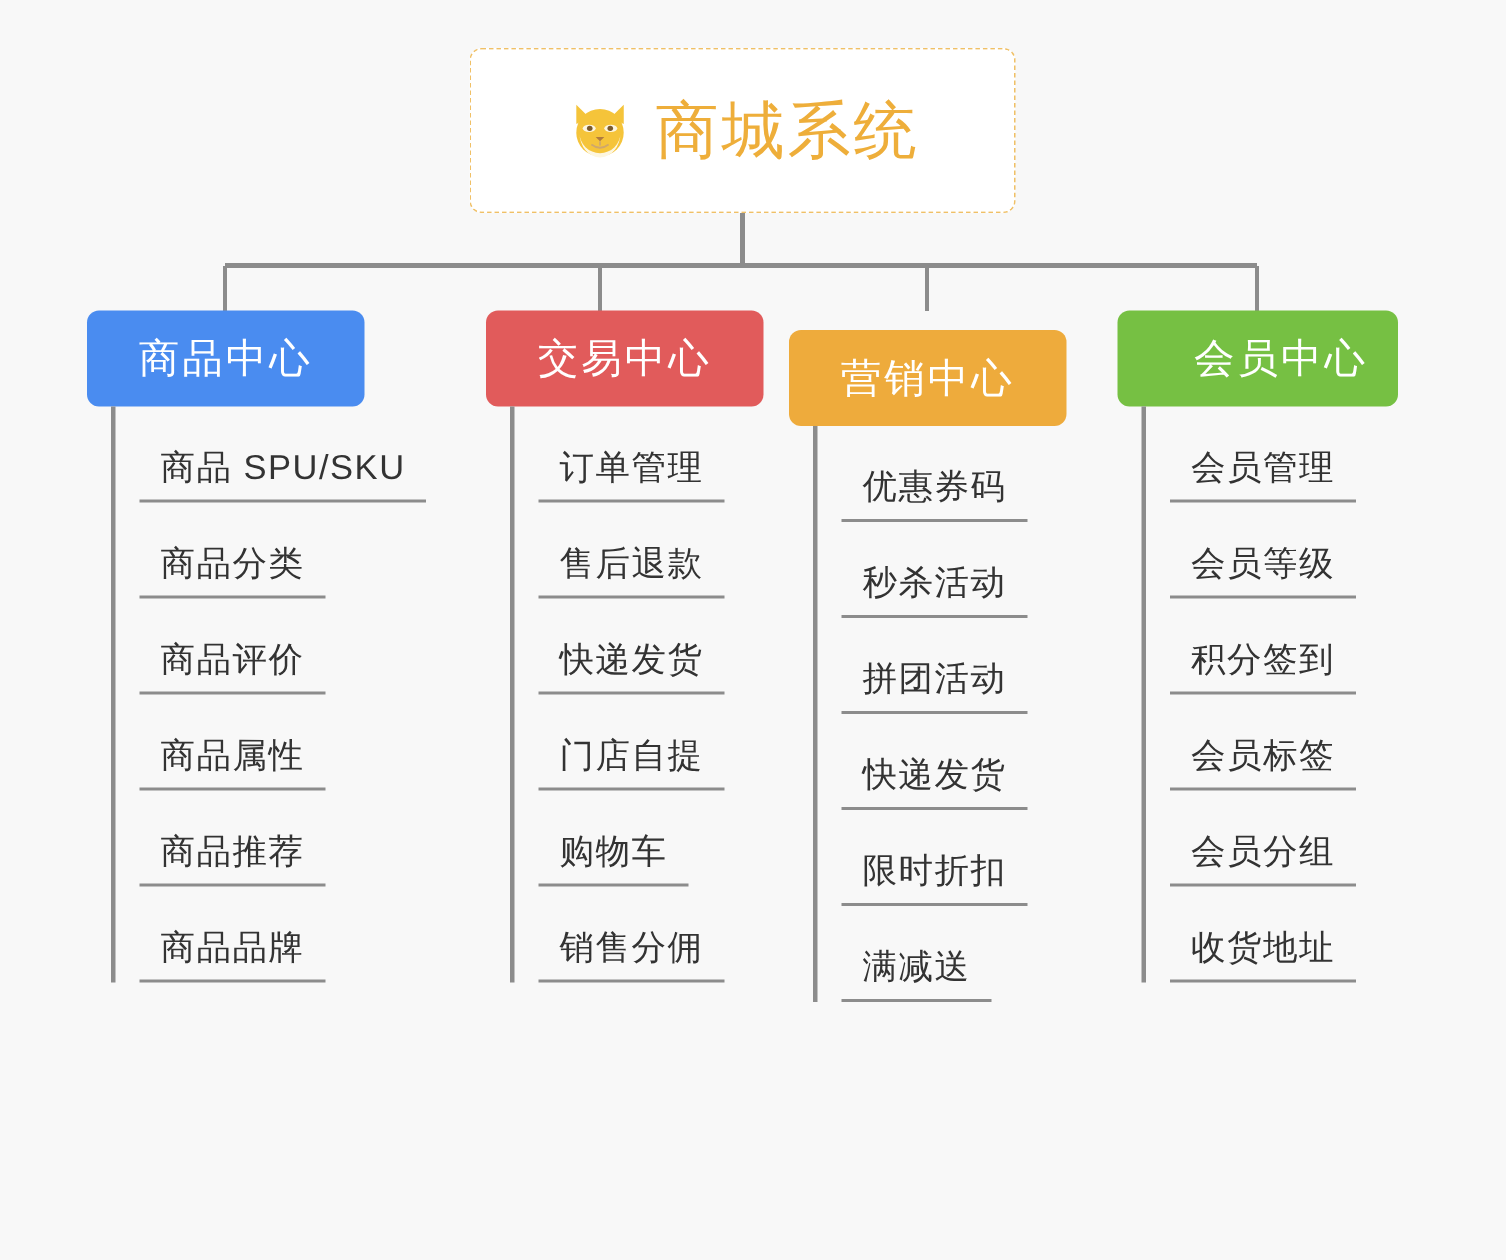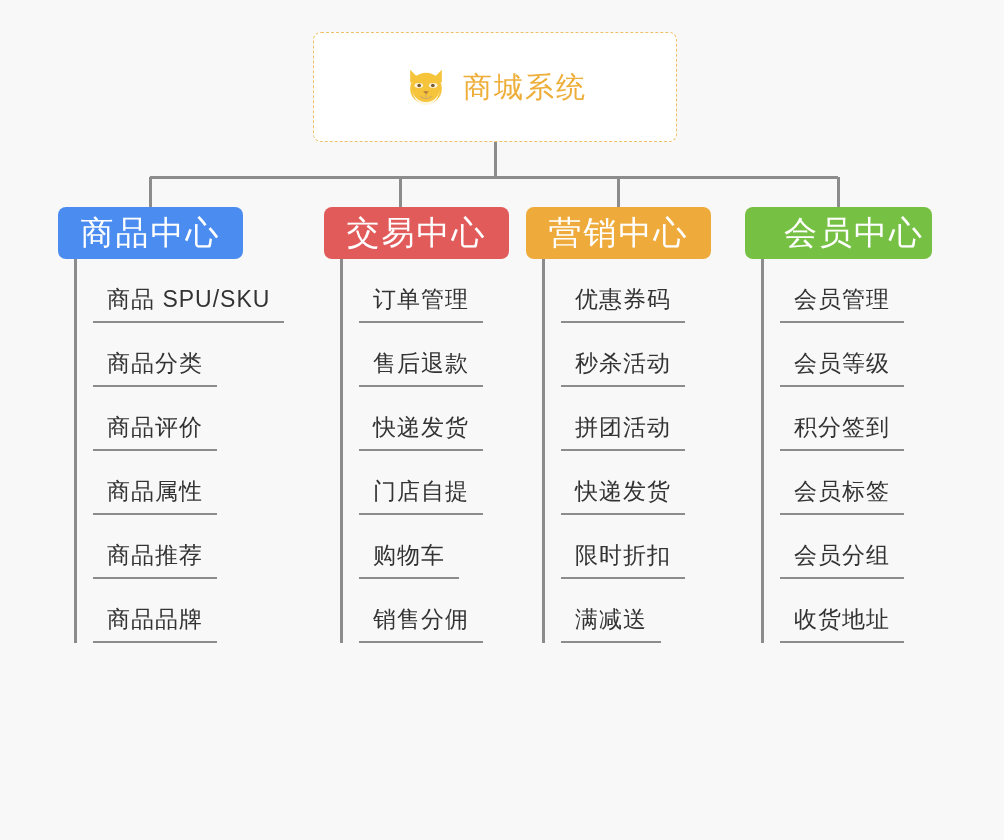--- a/index.html
+++ b/index.html
@@ -38,21 +38,21 @@
   }
   .root-emoji {
     font-size: 40px;
     line-height: 1;
     display: block;
     width: 46px;
     height: 46px;
   }
   .root-emoji svg { display: block; }
   .root-title {
-    font-size: 29px;
+    font-size: 42px;
     color: #eeae3a;
     letter-spacing: 2px;
     line-height: 1;
     white-space: nowrap;
   }
 
   
   .connector-svg {
     position: absolute;
     left: 0;
@@ -61,27 +61,27 @@
     height: 840px;
     pointer-events: none;
   }
 
   
   .branch {
     position: absolute;
     top: 207px;
   }
   .branch-header {
-    height: 52px;
+    height: 64px;
     border-radius: 8px;
     display: flex;
     align-items: center;
     justify-content: center;
     color: #ffffff;
-    font-size: 33px;
+    font-size: 27px;
     letter-spacing: 2px;
     box-sizing: border-box;
     white-space: nowrap;
   }
 
   
   .leaf-stack {
     position: relative;
     margin-top: 0;
     padding-left: 16px;
@@ -199,21 +199,21 @@
       <div class="leaf-item">
           <span class="leaf-label" style="border-bottom-color: rgb(140, 140, 140);">购物车</span>
         </div>
       <div class="leaf-item">
           <span class="leaf-label" style="border-bottom-color: rgb(140, 140, 140);">销售分佣</span>
         </div>
     </div>
   </div>
 
   <div class="branch" id="branch-2">
-    <div class="branch-header" style="background: rgb(238, 171, 60);">
+    <div class="branch-header" style="background: rgb(238, 171, 60); margin-top: 13px;">
       <span>营销中心</span>
     </div>
     <div class="leaf-stack" style="border-left-color: rgb(140, 140, 140);">
       <div class="leaf-item">
           <span class="leaf-label" style="border-bottom-color: rgb(140, 140, 140);">优惠券码</span>
         </div>
       <div class="leaf-item">
           <span class="leaf-label" style="border-bottom-color: rgb(140, 140, 140);">秒杀活动</span>
         </div>
       <div class="leaf-item">

